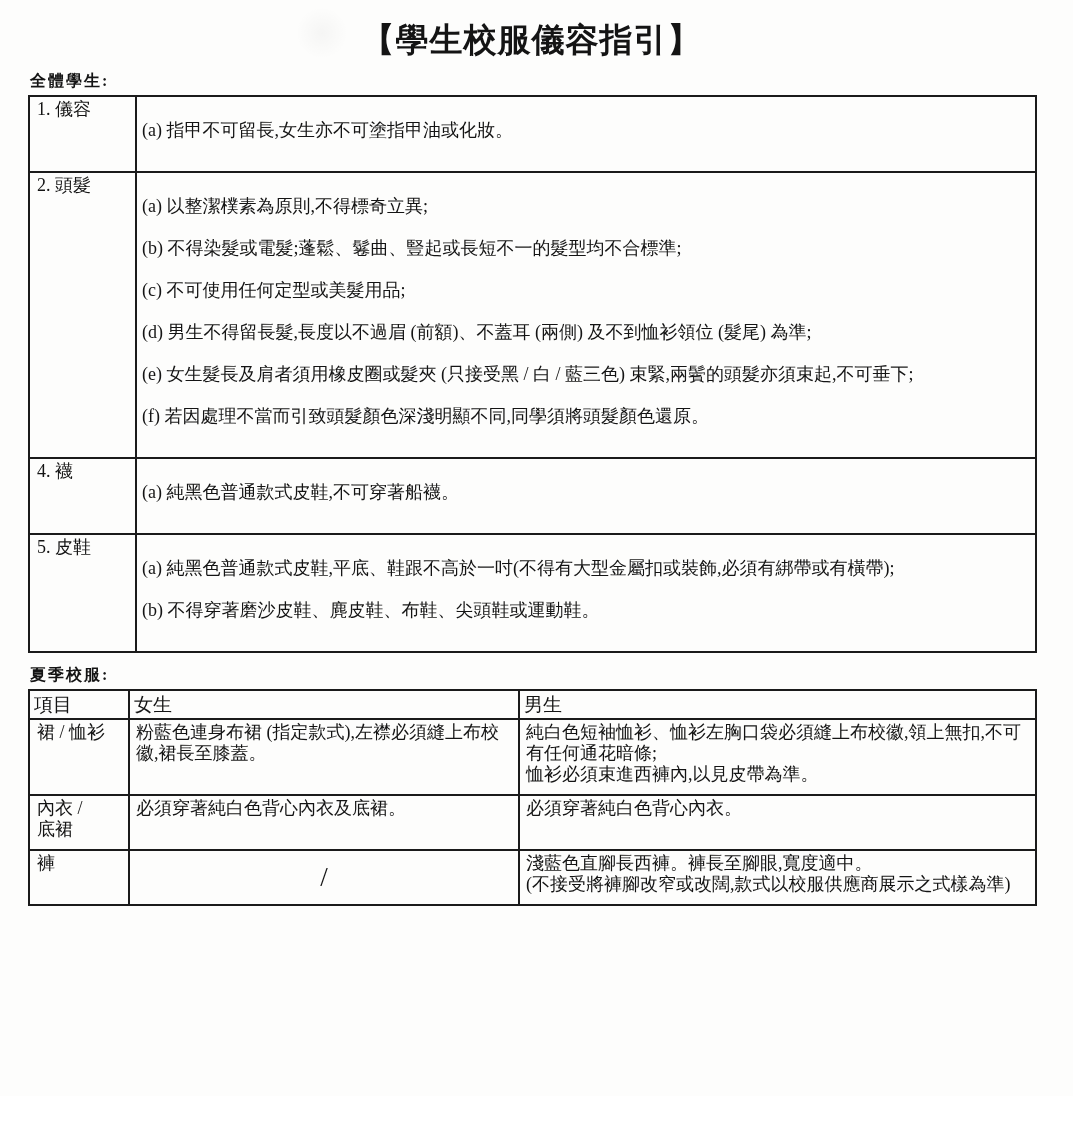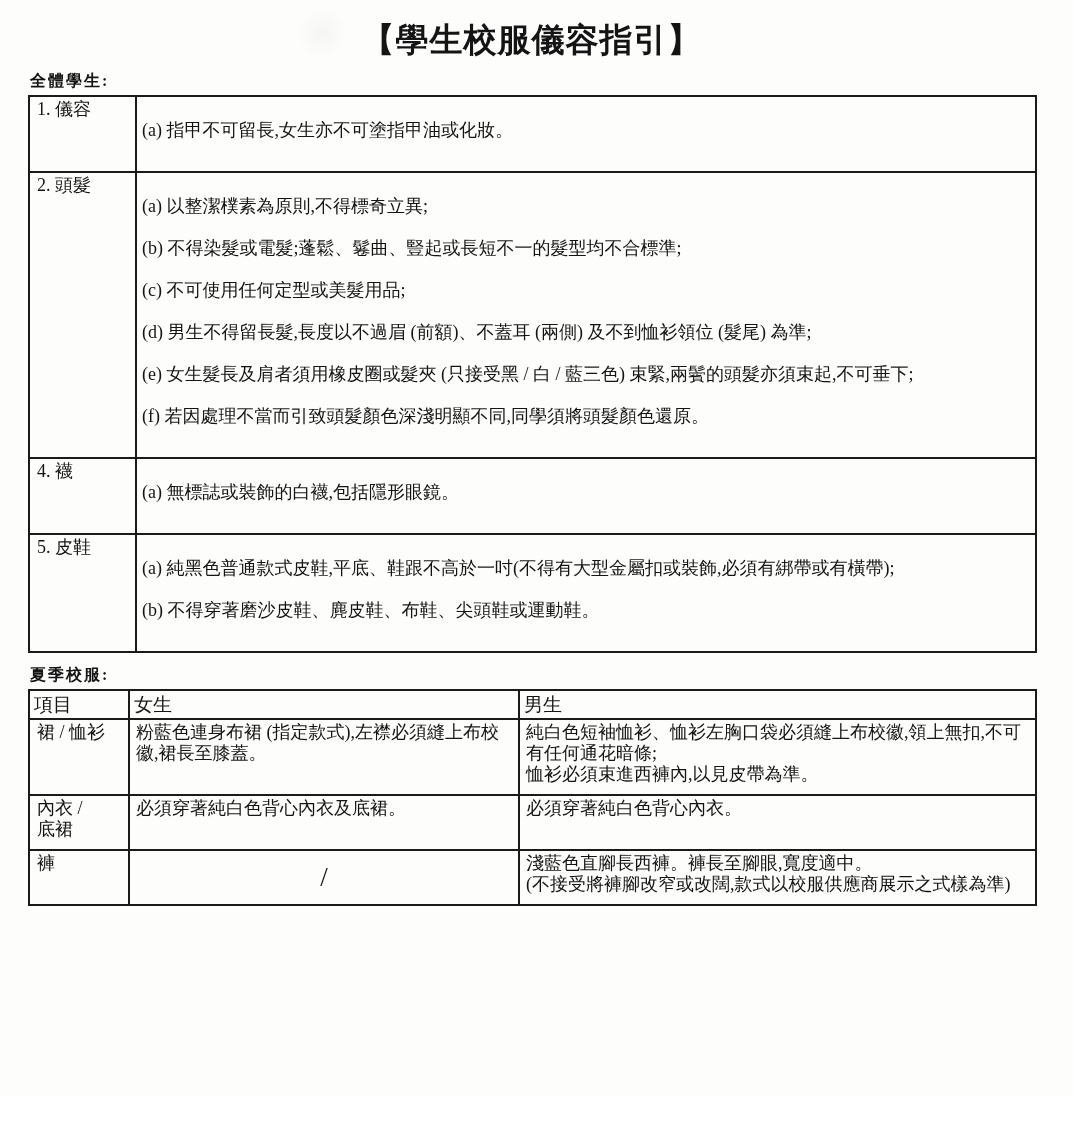--- a/index.html
+++ b/index.html
@@ -100,21 +100,21 @@
         <div class="clause">(b) 不得染髮或電髮;蓬鬆、鬈曲、豎起或長短不一的髮型均不合標準;</div>
         <div class="clause">(c) 不可使用任何定型或美髮用品;</div>
         <div class="clause">(d) 男生不得留長髮,長度以不過眉 (前額)、不蓋耳 (兩側) 及不到恤衫領位 (髮尾) 為準;</div>
         <div class="clause">(e) 女生髮長及肩者須用橡皮圈或髮夾 (只接受黑 / 白 / 藍三色) 束緊,兩鬢的頭髮亦須束起,不可垂下;</div>
         <div class="clause">(f) 若因處理不當而引致頭髮顏色深淺明顯不同,同學須將頭髮顏色還原。</div>
       </td>
     </tr>
     <tr>
       <td class="row-label">4. 襪</td>
       <td class="content-cell">
-        <div class="clause">(a) 無標誌或裝飾的白襪,包括隱形眼鏡。</div>
+        <div class="clause">(a) 純黑色普通款式皮鞋,不可穿著船襪。</div>
       </td>
     </tr>
     <tr>
       <td class="row-label">5. 皮鞋</td>
       <td class="content-cell">
         <div class="clause">(a) 純黑色普通款式皮鞋,平底、鞋跟不高於一吋(不得有大型金屬扣或裝飾,必須有綁帶或有橫帶);</div>
         <div class="clause">(b) 不得穿著磨沙皮鞋、麂皮鞋、布鞋、尖頭鞋或運動鞋。</div>
       </td>
     </tr>
   </tbody>

